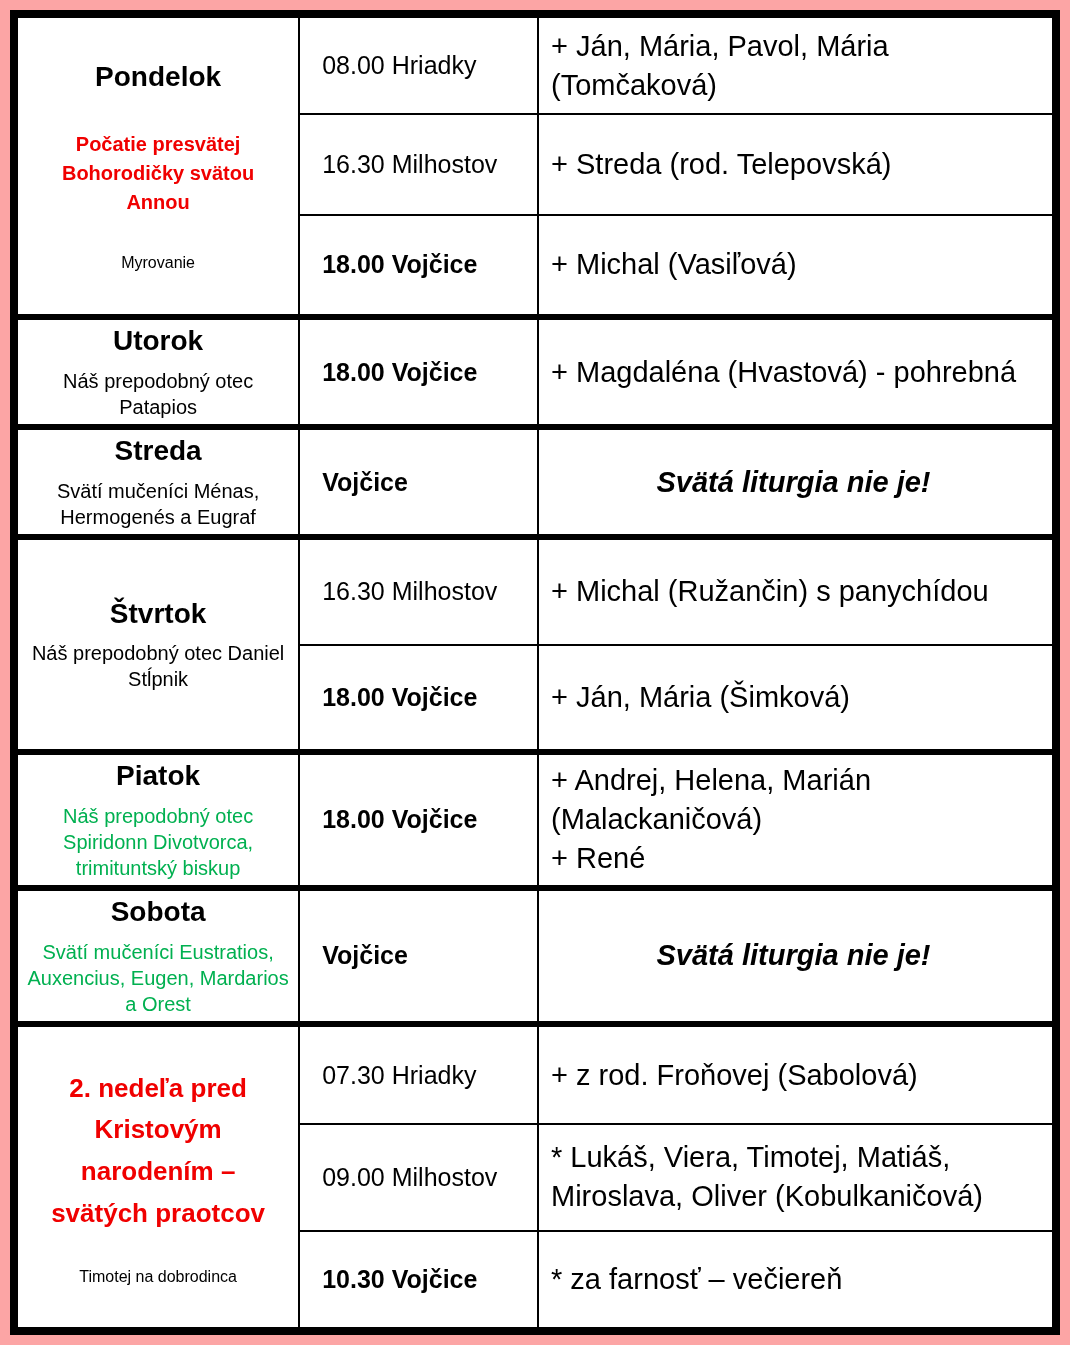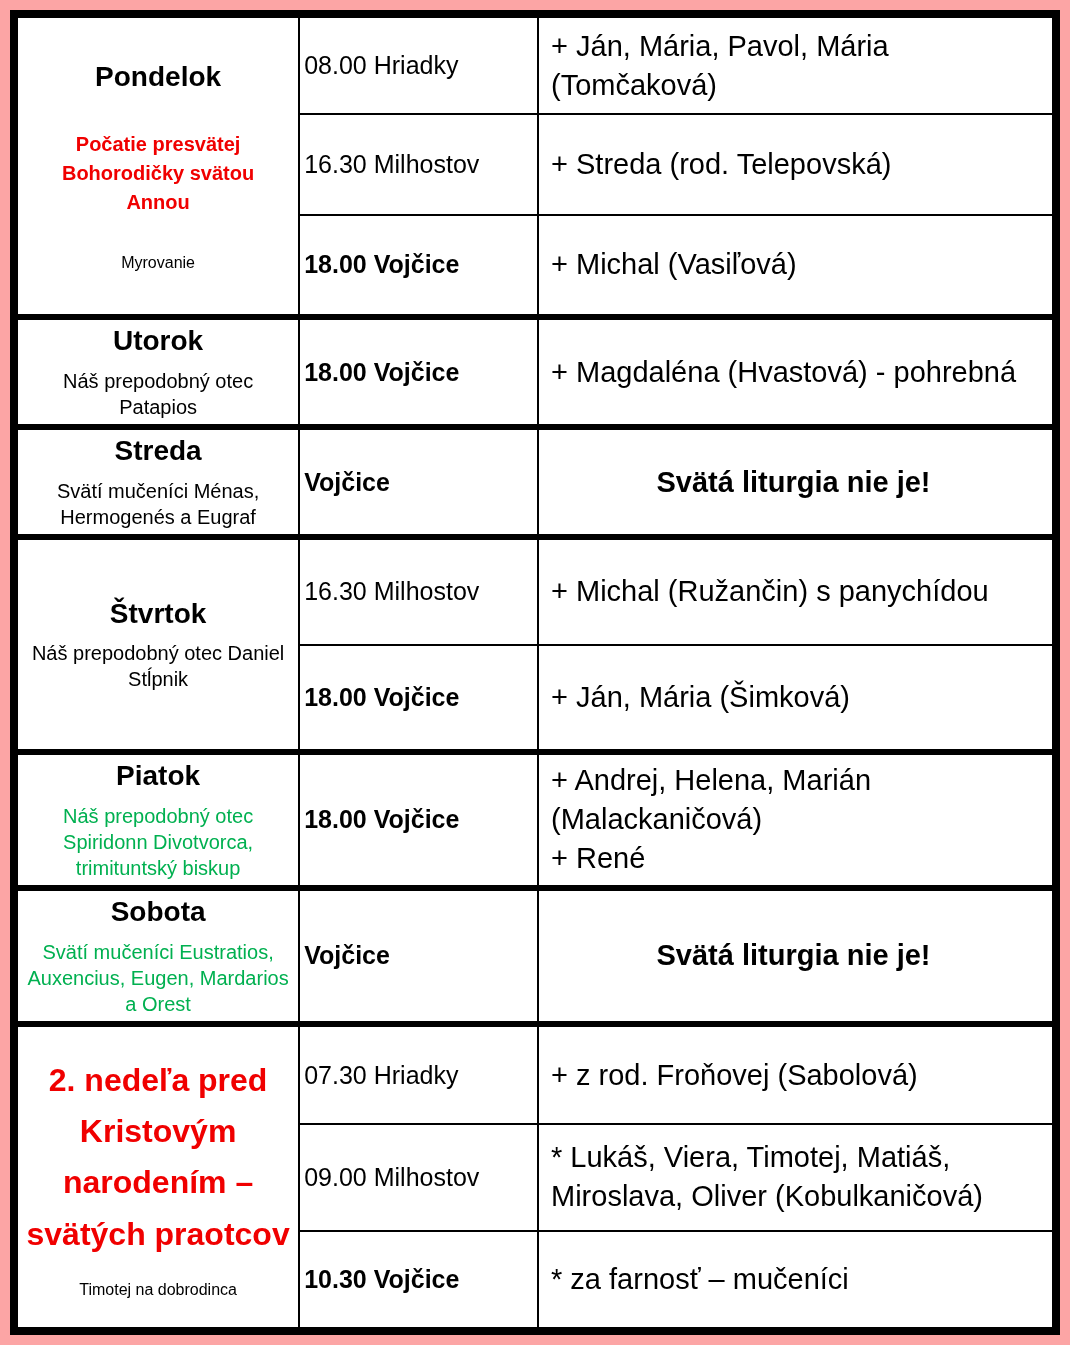--- a/index.html
+++ b/index.html
@@ -38,35 +38,35 @@
   }
   .day-name { font-size:28px; font-weight:bold; line-height:1.2; }
   .feast-major {
     font-size:20px; font-weight:bold; color:#f00000;
     line-height:1.45; white-space:pre-line;
   }
   .feast-minor { font-size:20px; line-height:1.3; white-space:pre-line; margin-top:10px; }
   .feast-green { color:#00b050; }
   .day-note { font-size:16px; font-weight:normal; line-height:1.2; }
   .sunday-title {
-    font-size:32px; font-weight:bold; color:#f00000;
+    font-size:26px; font-weight:bold; color:#f00000;
     line-height:1.6; white-space:pre-line;
   }
 
   
-  .time-cell { font-size:25px; padding-left:4px; text-align:left; }
+  .time-cell { font-size:25px; padding-left:22px; text-align:left; }
   .time-bold { font-weight:bold; }
 
   
   .intent-cell {
     font-size:29px; padding-left:12px; padding-right:4px;
     text-align:left; white-space:pre-line; line-height:1.35;
   }
   .noliturgy {
-    text-align:center; font-weight:bold; 
+    text-align:center; font-weight:bold; font-style:italic;
     padding-left:0;
   }
 </style>
 </head>
 <body>
 
 <div class="page">
   <table class="schedule">
     <colgroup>
         <col class="c1">
@@ -168,18 +168,18 @@
         <td class="time-cell">07.30 Hriadky</td>
         <td class="intent-cell">+ z rod. Froňovej (Sabolová)</td>
       </tr>
       <tr style="height:106px">
         <td class="time-cell">09.00 Milhostov</td>
         <td class="intent-cell">* Lukáš, Viera, Timotej, Matiáš,
 Miroslava, Oliver (Kobulkaničová)</td>
       </tr>
       <tr style="height:100px">
         <td class="time-cell time-bold">10.30 Vojčice</td>
-        <td class="intent-cell">* za farnosť – mučeníci</td>
+        <td class="intent-cell">* za farnosť – večiereň</td>
       </tr>
 
     </tbody>
   </table>
 </div>
 
 </body></html>

